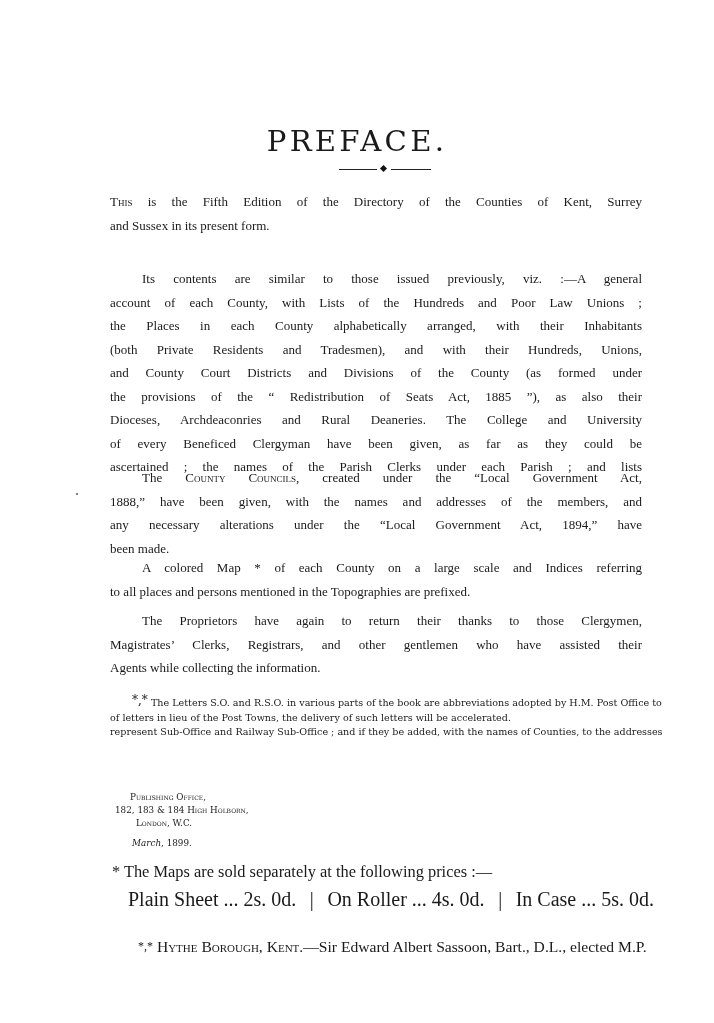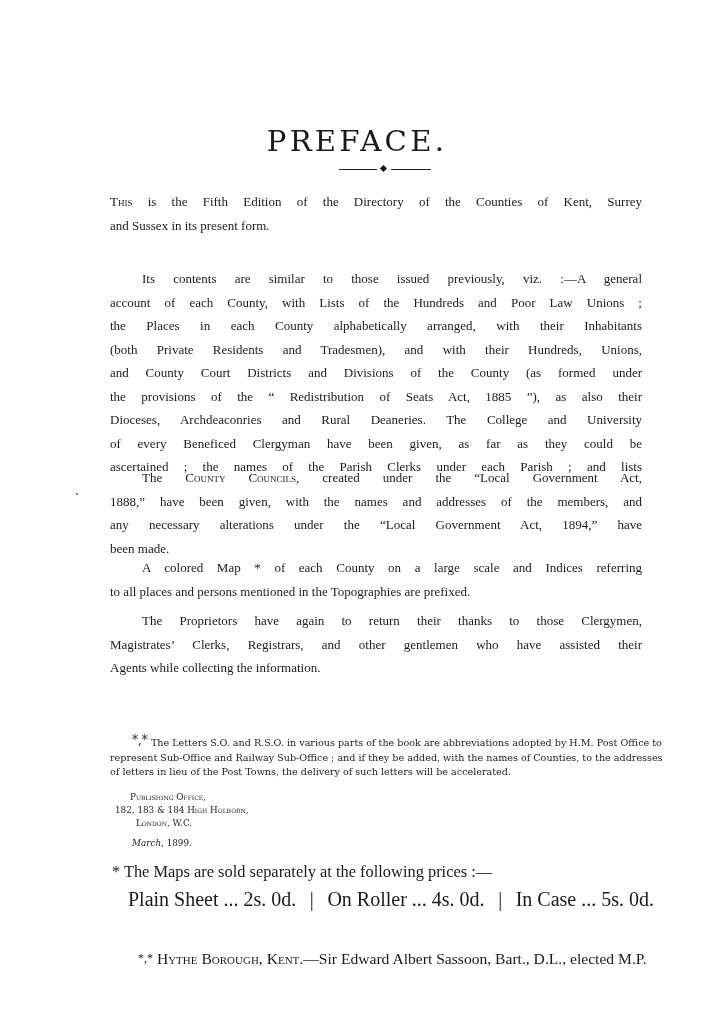--- a/index.html
+++ b/index.html
@@ -21,39 +21,39 @@
   .para {
     position: absolute; left: 110px; width: 532px;
     font-size: 13px; line-height: 23.5px; text-align: justify; text-align-last: left;
   }
   .para .ln { display: block; text-align: justify; text-align-last: justify; white-space: nowrap; }
   .para .ln.last { text-align-last: left; }
   .sc { font-variant: small-caps; }
 
   .note {
     position: absolute; left: 110px; width: 532px;
-    font-size: 9.6px; line-height: 14.5px; font-family: "DejaVu Serif", serif; margin-top: 40px;
+    font-size: 9.6px; line-height: 14.5px; font-family: "DejaVu Serif", serif;
   }
   .note .ln { display: block; text-align-last: justify; white-space: nowrap; }
   .note .ln.last { text-align-last: left; }
 
   .addr { position: absolute; left: 110px; font-family: "DejaVu Serif", serif; font-size: 8.8px; line-height: 13px; }
   .addr div { white-space: nowrap; }
   .addr .c1 { padding-left: 20px; }
   .addr .c2 { padding-left: 5px; }
   .addr .c3 { padding-left: 26px; }
   .addr .date { padding-left: 22px; margin-top: 7px; }
   .addr .date i { font-style: italic; }
 
   .maps { position: absolute; top: 862px; left: 12px; width: 580px; text-align: center; font-size: 16.4px; }
   .prices { position: absolute; top: 888px; left: 128px; width: 526px; font-size: 20px; display: flex; justify-content: space-between; white-space: nowrap; }
   .prices .sep { padding: 0 4px; }
 
   .hythe { position: absolute; top: 935px; left: 110px; width: 532px; font-size: 15.6px; line-height: 23px; }
-  .hythe .ln { display: block; white-space: nowrap; margin-top: 12px; }
+  .hythe .ln { display: block; white-space: nowrap; }
   .hythe .ln1 { padding-left: 28px; text-align-last: justify; }
   .star3 { font-size: 12px; position: relative; top: -2px; }
   .stray { position: absolute; left: 76px; top: 493px; width: 2px; height: 2px; background: #555; border-radius: 1px; }
 </style>
 </head>
 <body>
 
 <h1 class="title">PREFACE.</h1>
 
 <div class="ornament">
@@ -94,22 +94,22 @@
 </div>
 
 <div class="para" style="top:609px;">
   <span class="ln" style="padding-left:32px;">The Proprietors have again to return their thanks to those Clergymen,</span>
   <span class="ln">Magistrates’ Clerks, Registrars, and other gentlemen who have assisted their</span>
   <span class="ln last">Agents while collecting the information.</span>
 </div>
 
 <div class="note" style="top:695px;">
   <span class="ln" style="padding-left:22px;"><span class="star3">*,*</span> <span>The Letters S.O. and R.S.O. in various parts of the book are abbreviations adopted by H.M. Post Office to</span></span>
+  <span class="ln last">of letters in lieu of the Post Towns, the delivery of such letters will be accelerated.</span>
   <span class="ln">represent Sub-Office and Railway Sub-Office ; and if they be added, with the names of Counties, to the addresses</span>
-  <span class="ln last">of letters in lieu of the Post Towns, the delivery of such letters will be accelerated.</span>
 </div>
 
 <div class="addr" style="top:791px;">
   <div class="c1 sc">Publishing Office,</div>
   <div class="c2 sc">182, 183 &amp; 184 High Holborn,</div>
   <div class="c3 sc">London, W.C.</div>
   <div class="date"><i>March</i><span>, 1899.</span></div>
 </div>
 
 <div class="maps">* The Maps are sold separately at the following prices :—</div>

